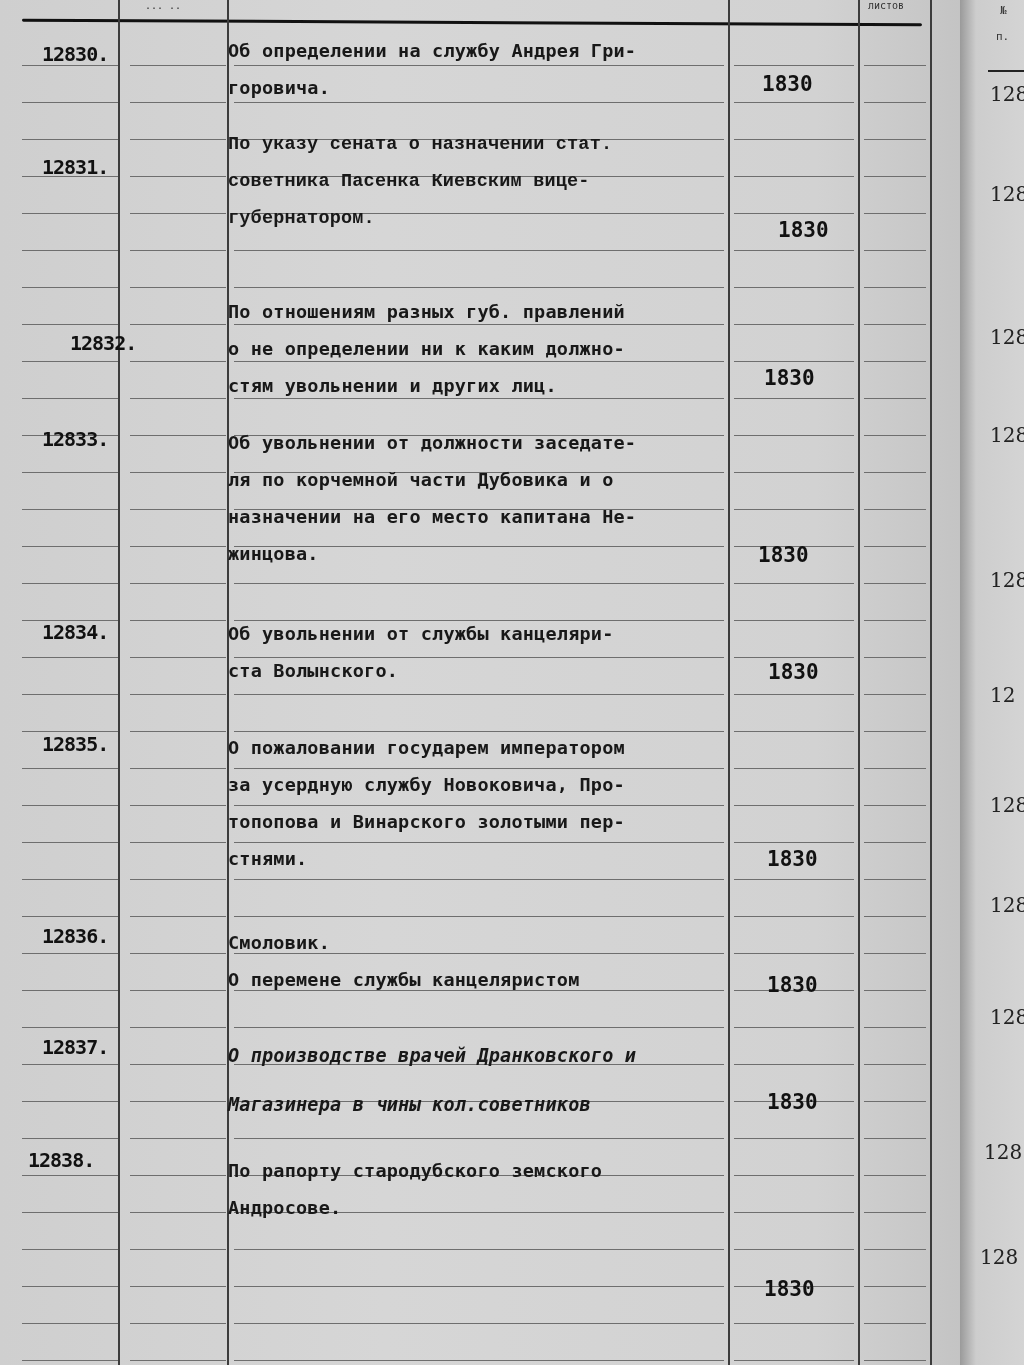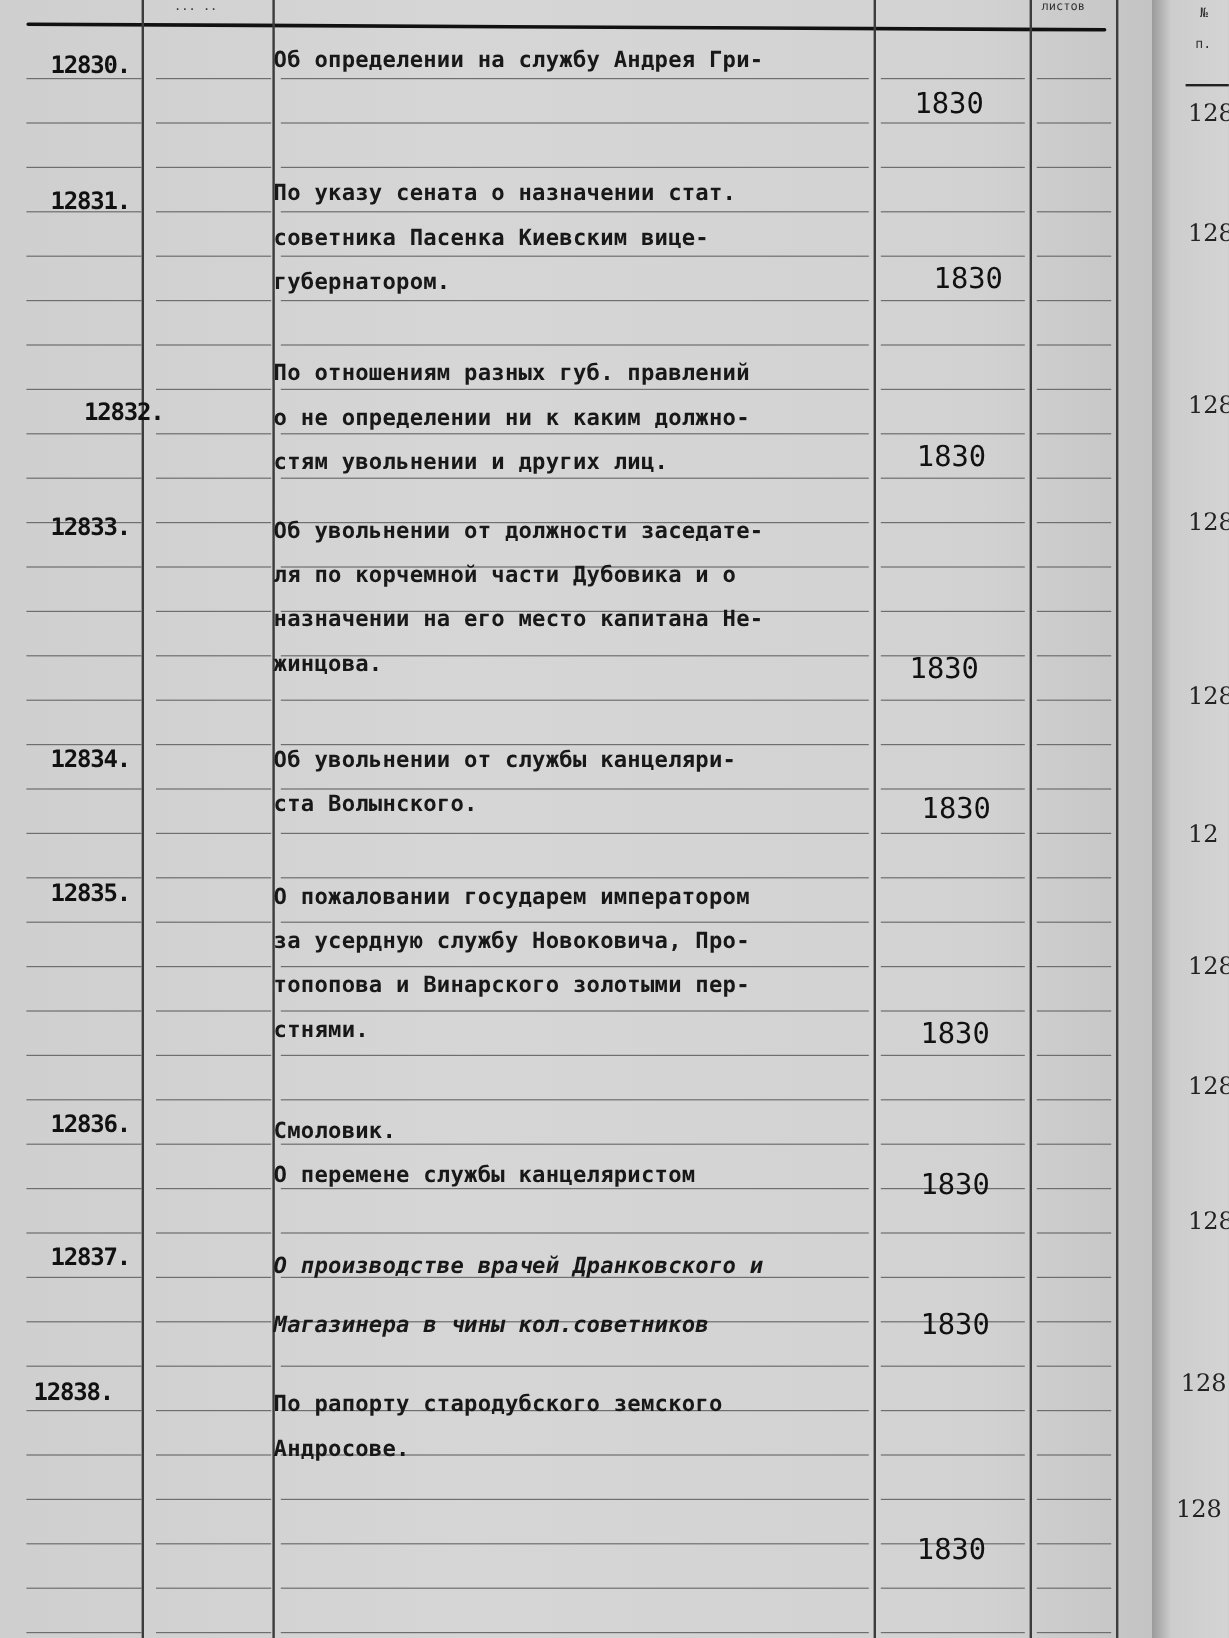--- a/index.html
+++ b/index.html
@@ -5,21 +5,21 @@
   html,body{margin:0;padding:0;}
   body{width:1024px;height:1365px;overflow:hidden;background:#bdbdbd;position:relative;font-family:"DejaVu Sans Mono","Liberation Mono",monospace;}
   .page{position:absolute;left:0;top:0;width:960px;height:1365px;background:linear-gradient(90deg,#cfcfcf 0%,#d6d6d6 40%,#d2d2d2 85%,#c4c4c4 100%);}
   .facing{position:absolute;left:960px;top:0;width:64px;height:1365px;background:linear-gradient(90deg,#9a9a9a 0%,#cdcdcd 25%,#d4d4d4 100%);overflow:hidden;}
   .vline{position:absolute;top:0;width:1.5px;background:#3c3c3c;height:1365px;}
   .hline{position:absolute;height:1px;background:#6e6e6e;}
   .topline{position:absolute;left:22px;top:21px;width:900px;height:3px;background:#111;border-radius:2px;transform:rotate(0.3deg);}
   .hdr{position:absolute;top:0;font-size:10px;color:#333;}
   .num{position:absolute;left:42px;font-size:20px;color:#111;font-weight:bold;letter-spacing:-1px;}
   .title{position:absolute;left:228px;width:520px;font-size:18.5px;color:#181818;line-height:37px;font-weight:bold;letter-spacing:0.2px;}
-  .year{position:absolute;font-size:24px;color:#111;font-weight:normal;}
+  .year{position:absolute;font-size:21px;color:#111;font-weight:bold;}
   .fnum{position:absolute;left:30px;font-size:20px;color:#222;font-family:"DejaVu Serif",serif;}
   .fhdr{position:absolute;font-size:11px;color:#333;}
 </style>
 </head>
 <body>
 
 <div class="page">
   <div class="hdr" style="left:145px;">... ..</div>
   <div class="hdr" style="left:868px;">листов</div>
   <div class="topline"></div>
@@ -210,27 +210,28 @@
       <div class="hline" style="left: 130px; top: 1360px; width: 96px;"></div>
       <div class="hline" style="left: 234px; top: 1360px; width: 490px;"></div>
       <div class="hline" style="left: 734px; top: 1360px; width: 120px;"></div>
       <div class="hline" style="left: 864px; top: 1360px; width: 62px;"></div>
     </div>
 
   <div>
     <div class="num" style="top:42px;">12830.</div>
     <div class="title" style="top:32px;">
       <div>Об определении на службу Андрея Гри-</div>
+      <div>горовича.</div>
     </div>
     <div class="year" style="left:762px;top:72px;">1830</div>
   </div>
 
   <div>
     <div class="num" style="top:155px;">12831.</div>
-    <div class="title" style="top:143px;">
+    <div class="title" style="top:126px;font-family:Liberation Mono, monospace;">
       <div>По указу сената о назначении стат.</div>
       <div>советника Пасенка Киевским вице-</div>
       <div>губернатором.</div>
     </div>
     <div class="year" style="left:778px;top:218px;">1830</div>
   </div>
 
   <div>
     <div class="num" style="top:331px;margin-left:28px;">12832.</div>
     <div class="title" style="top:293px;">

